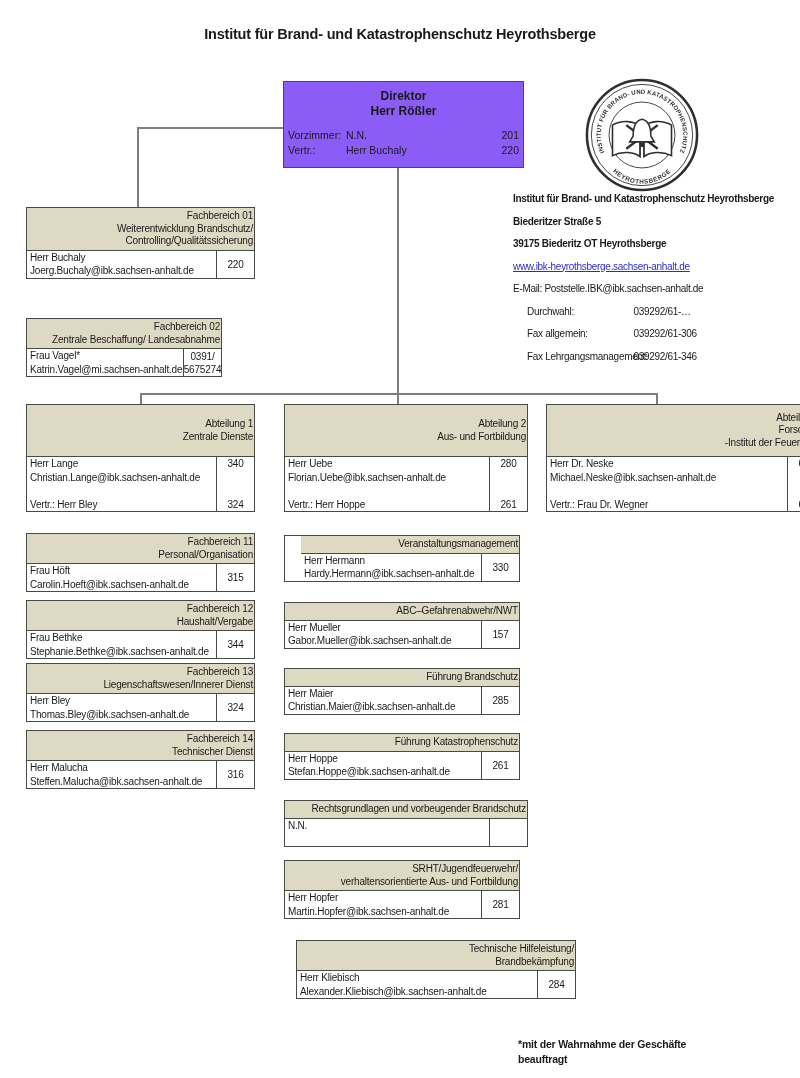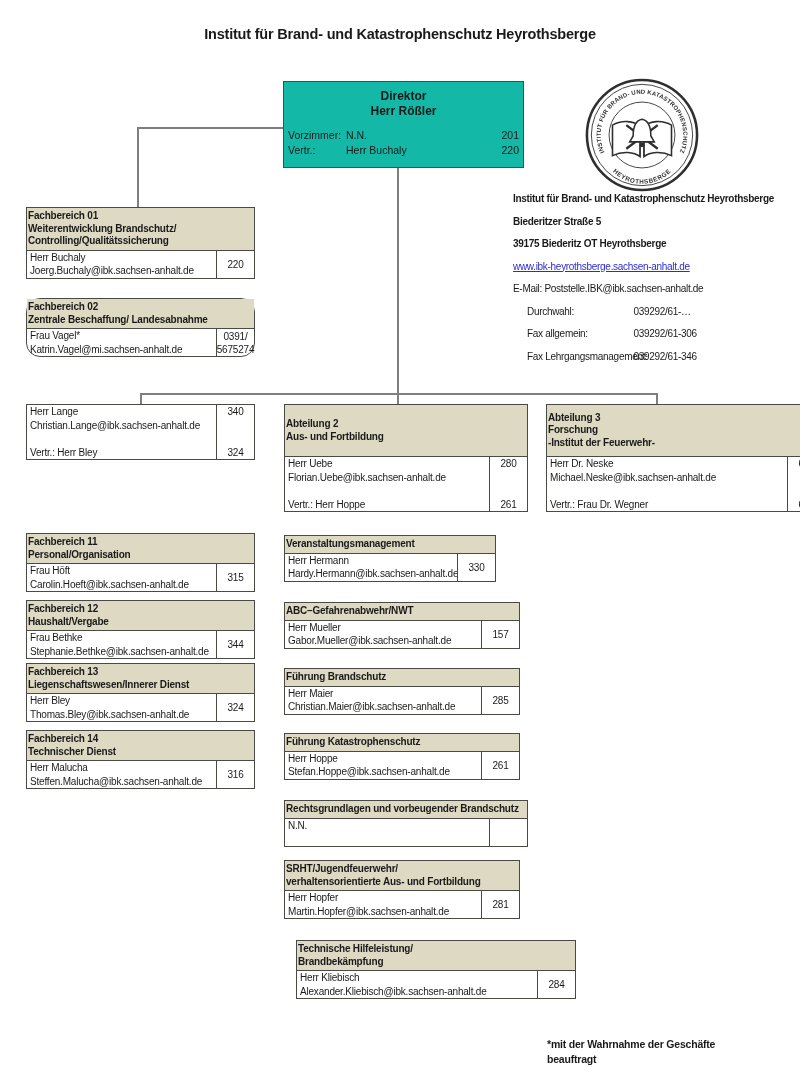--- a/index.html
+++ b/index.html
@@ -6,50 +6,50 @@
   html,body { background:#ffffff; }
   body { font-family:"Liberation Sans", sans-serif; color:#1a1a1a; }
   #canvas { position:relative; width:800px; height:1078px; background:#ffffff; overflow:hidden; }
 
   .page-title { position:absolute; top:26px; left:0; width:100%; text-align:center;
                 font-size:14.5px; font-weight:bold; letter-spacing:-0.2px; }
 
   
   .org-box { position:absolute; border:1px solid #4a4a45; background:#ffffff;
              font-size:10px; letter-spacing:-0.2px; }
-  .box-head { background:#ddd9c3; border-bottom:1px solid #4a4a45; text-align:left;
-              font-weight:bold; padding:2px 1px; line-height:12.5px; white-space:nowrap; overflow:hidden; }
+  .box-head { background:#ddd9c3; border-bottom:1px solid #4a4a45; text-align:right;
+              font-weight:normal; padding:2px 1px; line-height:12.5px; white-space:nowrap; overflow:hidden; }
   .tall-head .box-head { min-height:52px; display:flex; flex-direction:column; justify-content:center; }
   .box-body { }
   .box-row { display:flex; align-items:stretch; }
   .row-text { flex:1; padding:0 3px; line-height:13.5px; white-space:nowrap; overflow:hidden; }
   .row-ext { width:38px; border-left:1px solid #4a4a45; display:flex; flex-direction:column;
              justify-content:center; align-items:center; text-align:center; line-height:13px; }
 
   
   .dir-box { position:absolute; left:283px; top:81px; width:241px; height:87px;
-             background:#14b8a6; border:1px solid #4a4a45; display:flex; flex-direction:column; }
+             background:#8b5cf6; border:1px solid #4a4a45; display:flex; flex-direction:column; }
   .dir-title { flex:1; text-align:center; padding-top:7px; font-weight:bold; font-size:12px; line-height:15px; }
   .dir-rows { padding:0 4px 10px 4px; }
   .dir-row { display:flex; font-size:10.5px; line-height:14.5px; }
   .dir-label { width:58px; }
   .dir-value { flex:1; }
   .dir-ext { width:34px; text-align:right; }
 
   
   .conn { position:absolute; background:#7f7f7f; }
 
   
   .contact { position:absolute; left:513px; top:192px; width:285px; font-size:10px; letter-spacing:-0.3px; }
   .contact .c-line { margin-bottom:9.5px; line-height:13px; white-space:nowrap; }
   .contact .c-bold { font-weight:bold; }
   .contact a { color:#2b2bd4; text-decoration:underline; }
   .c-label { display:inline-block; width:118px;padding-left:14px; }
 
-  .footnote { position:absolute; left:547px; top:1037px; width:205px;
+  .footnote { position:absolute; left:518px; top:1037px; width:205px;
               font-weight:bold; font-size:10.5px; line-height:15px; letter-spacing:-0.2px; }
 
   .seal { position:absolute; left:583px; top:76px; width:118px; height:118px; }
 </style>
 </head>
 <body>
 
 <div id="canvas">
 
   <div class="page-title">Institut für Brand- und Katastrophenschutz Heyrothsberge</div>
@@ -137,39 +137,43 @@
           <div class="row-text">
             <div>Herr Buchaly</div>
             <div>Joerg.Buchaly@ibk.sachsen-anhalt.de</div>
           </div>
           <div class="row-ext">
             <div>220</div>
           </div>
         </div>
       </div>
     </div>
-  <div class="org-box" style="left:26px; top:298px; width:229px;border-radius:14px;">
+  <div class="org-box" style="left:26px; top:318px; width:196px;">
       <div class="box-head">
         <div>Fachbereich 02</div>
         <div>Zentrale Beschaffung/ Landesabnahme</div>
       </div>
       <div class="box-body">
         <div class="box-row">
           <div class="row-text">
             <div>Frau Vagel*</div>
             <div>Katrin.Vagel@mi.sachsen-anhalt.de</div>
           </div>
           <div class="row-ext">
             <div>0391/</div>
             <div>5675274</div>
           </div>
         </div>
       </div>
     </div>
   <div class="org-box tall-head" style="left:26px; top:404px; width:229px;">
+      <div class="box-head">
+        <div>Abteilung 1</div>
+        <div>Zentrale Dienste</div>
+      </div>
       <div class="box-body">
         <div class="box-row">
           <div class="row-text">
             <div>Herr Lange</div>
           </div>
           <div class="row-ext">
             <div>340</div>
           </div>
         </div>
         <div class="box-row">
@@ -292,21 +296,21 @@
         <div class="box-row">
           <div class="row-text">
             <div>Vertr.: Herr Hoppe</div>
           </div>
           <div class="row-ext">
             <div>261</div>
           </div>
         </div>
       </div>
     </div>
-  <div class="org-box" style="left:284px; top:535px; width:212px;">
+  <div class="org-box" style="left:284px; top:535px; width:236px;padding-left:16px;">
       <div class="box-head">
         <div>Veranstaltungsmanagement</div>
       </div>
       <div class="box-body">
         <div class="box-row">
           <div class="row-text">
             <div>Herr Hermann</div>
             <div>Hardy.Hermann@ibk.sachsen-anhalt.de</div>
           </div>
           <div class="row-ext">

